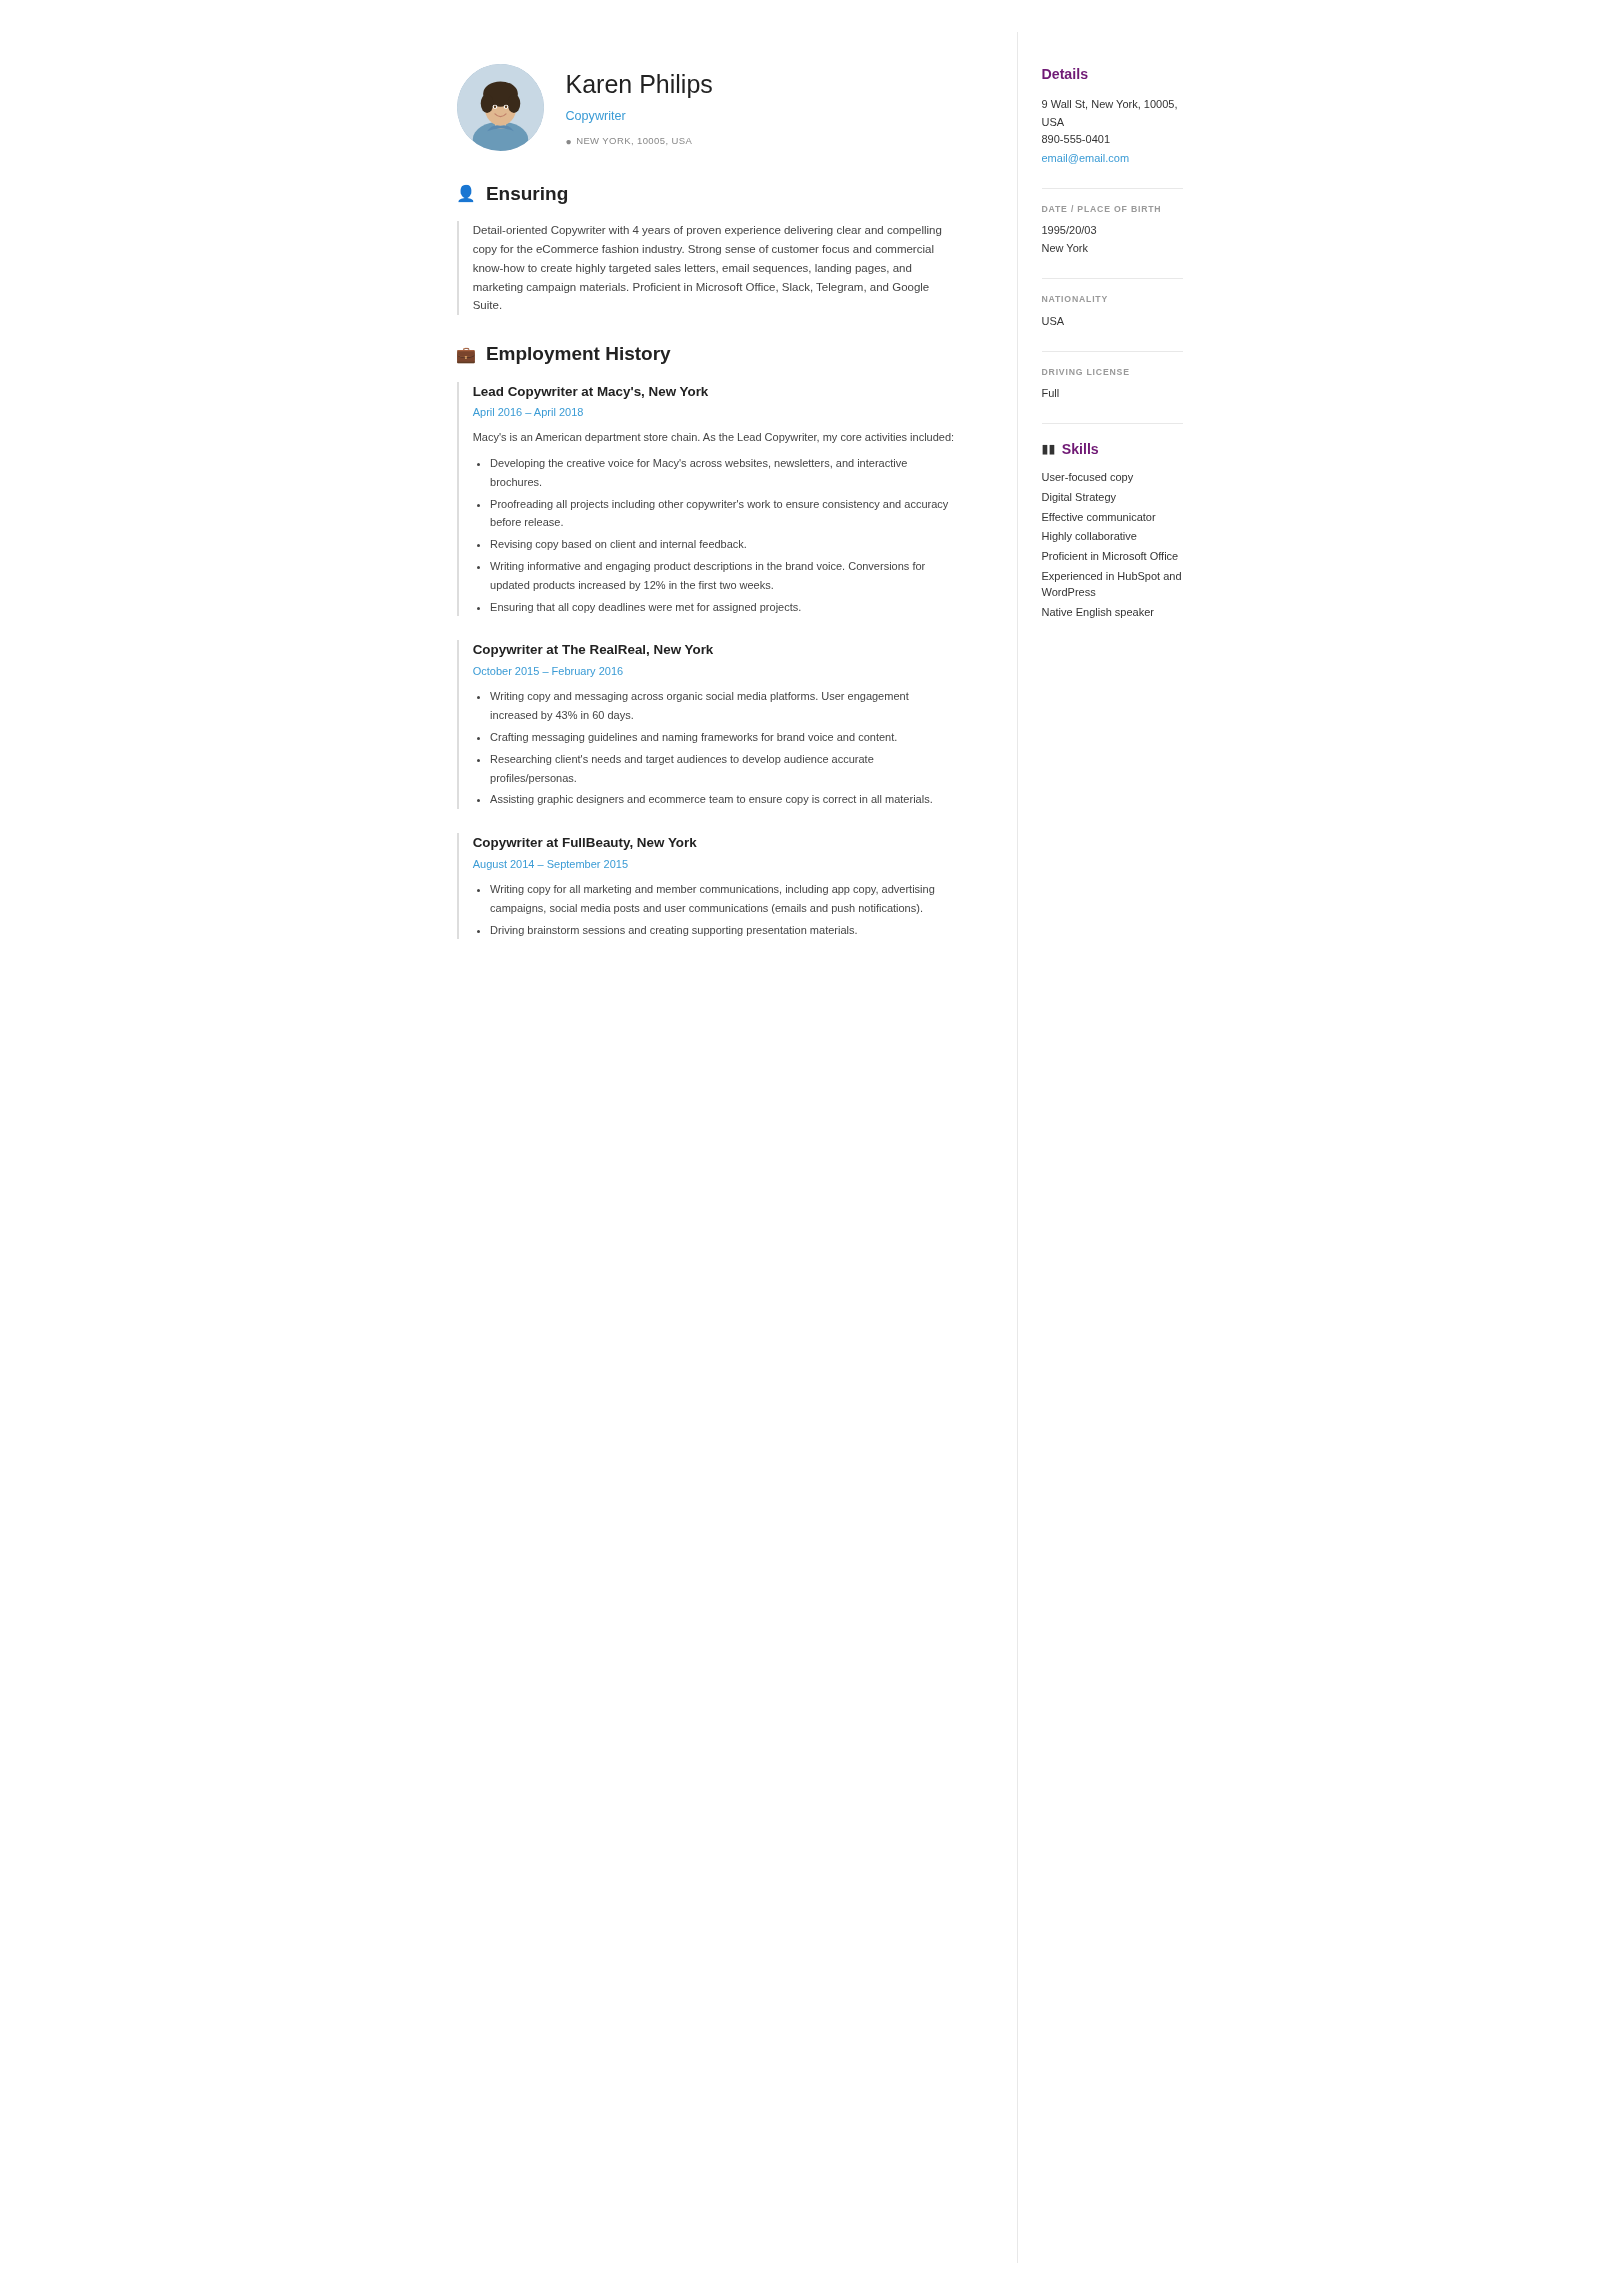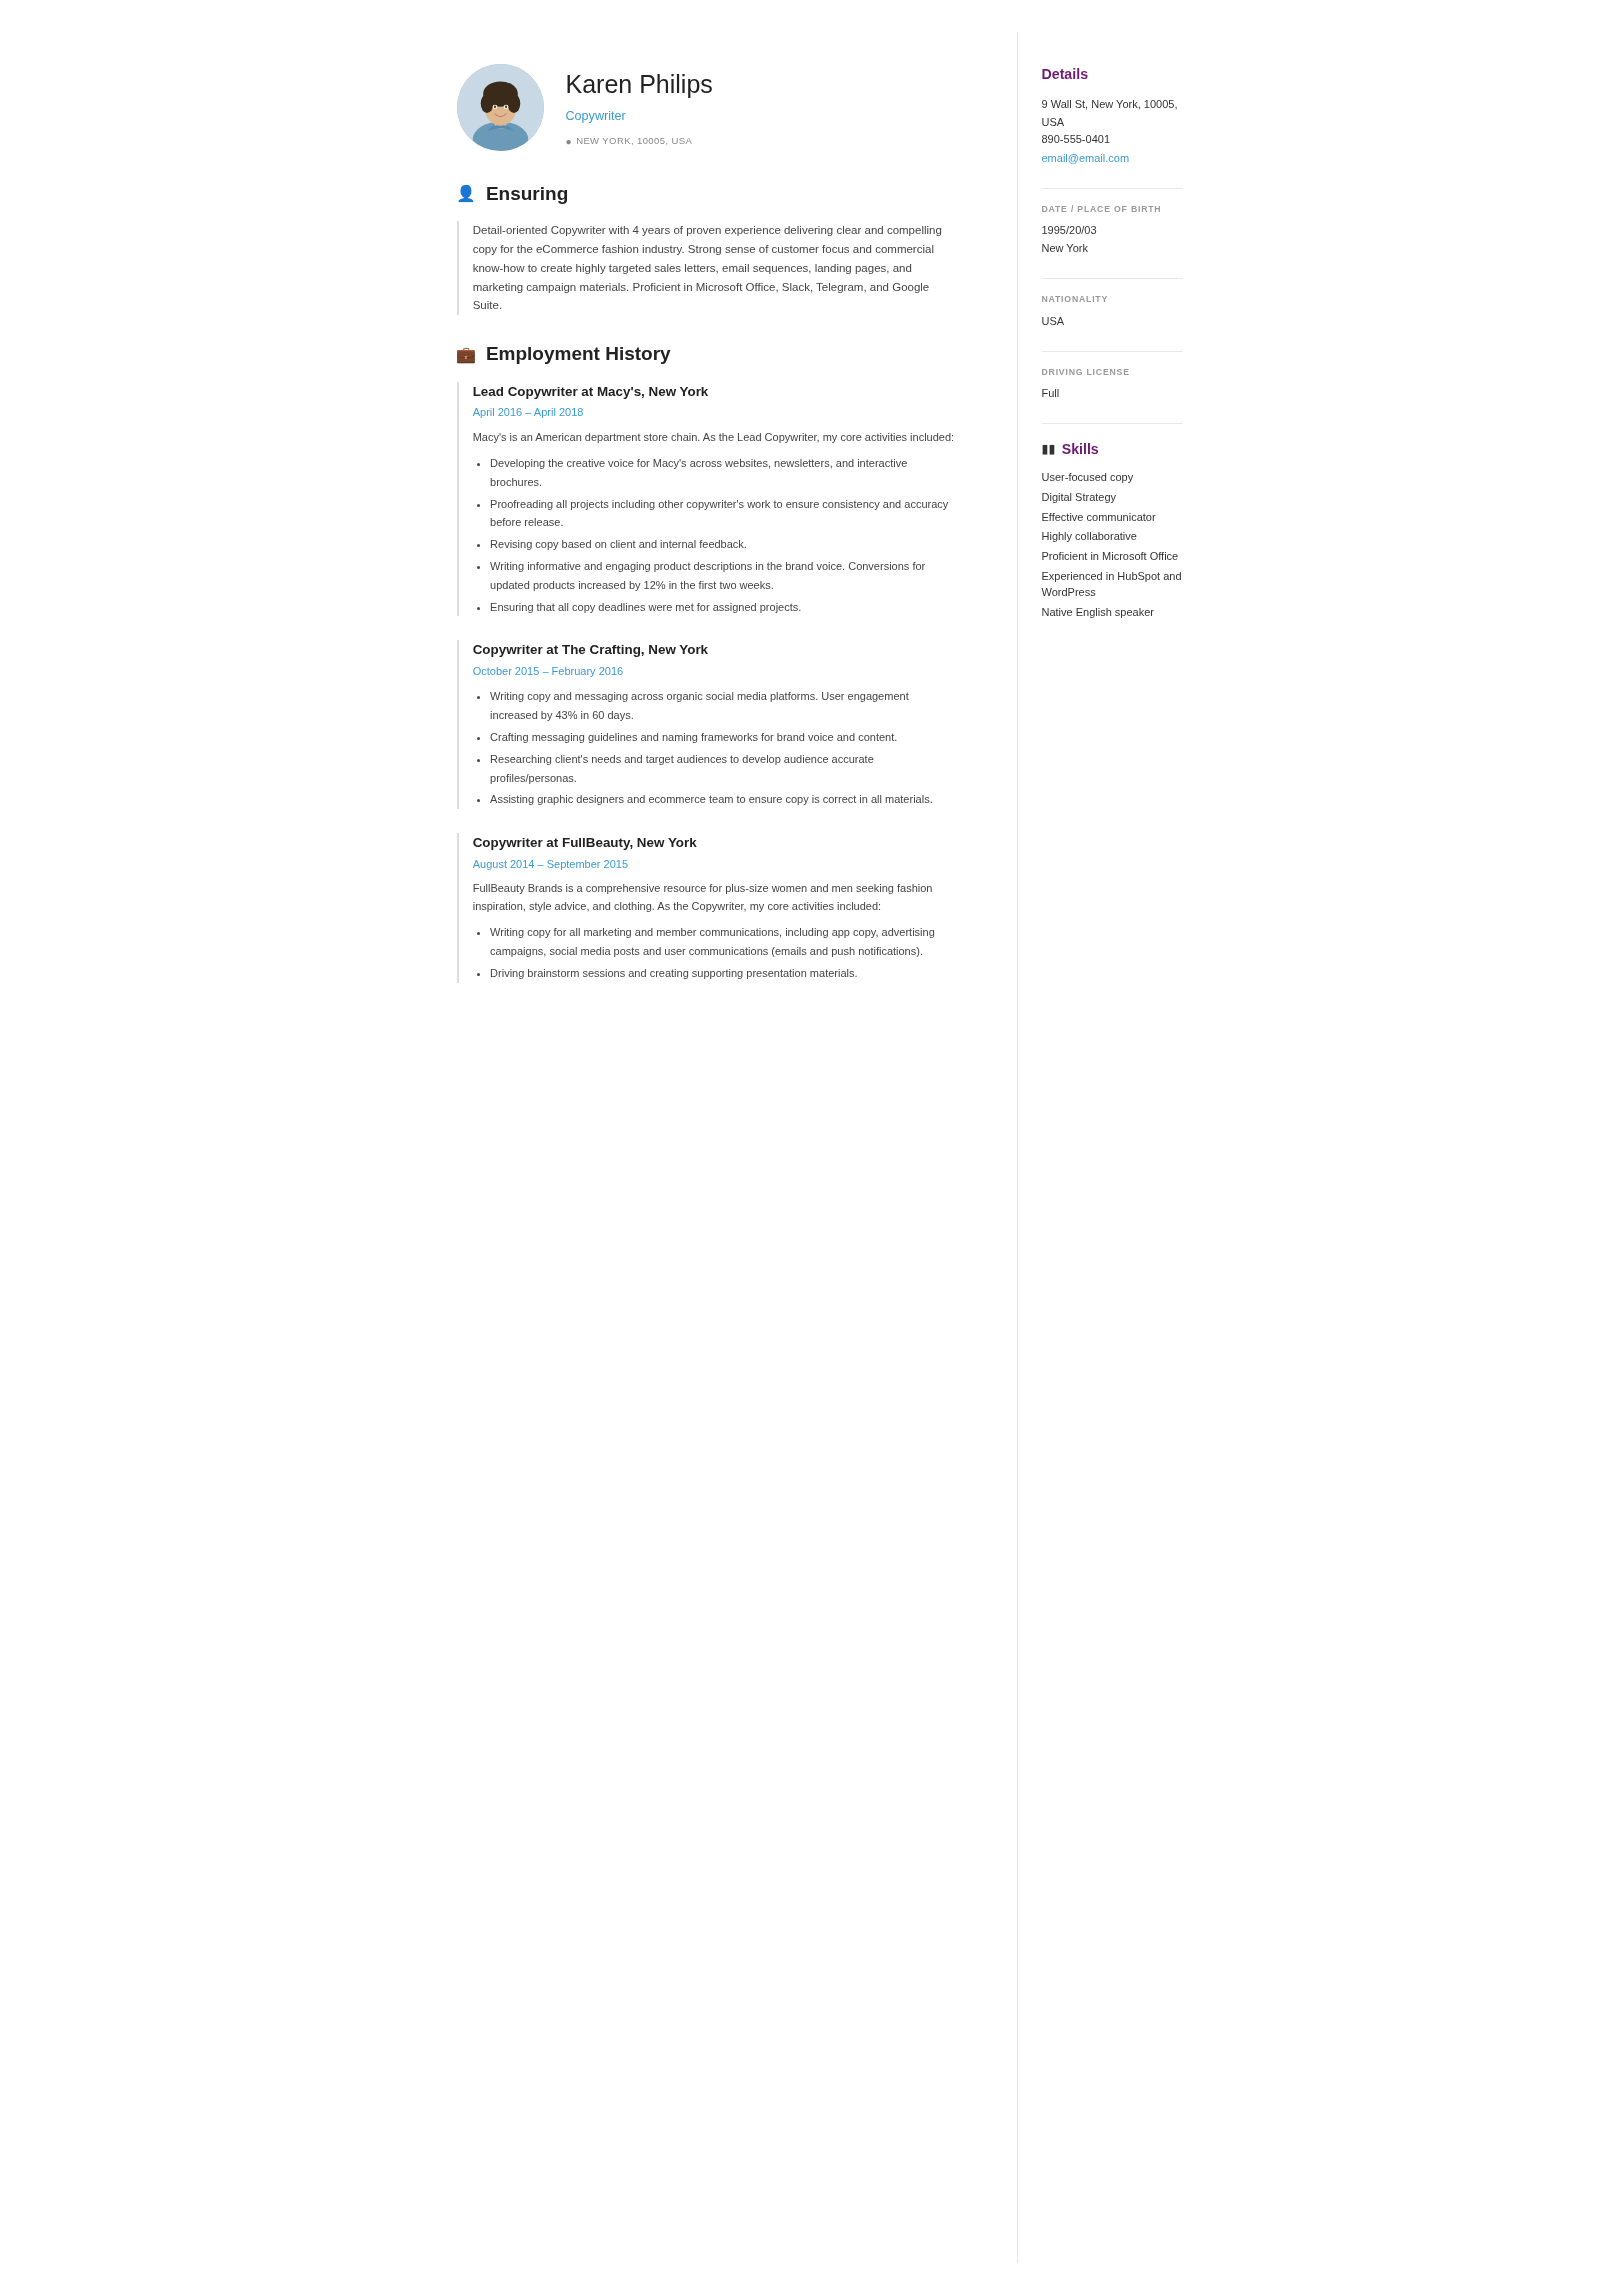--- a/index.html
+++ b/index.html
@@ -260,34 +260,33 @@
         <ul class="job-bullets">
           <li>Developing the creative voice for Macy's across websites, newsletters, and interactive brochures.</li>
           <li>Proofreading all projects including other copywriter's work to ensure consistency and accuracy before release.</li>
           <li>Revising copy based on client and internal feedback.</li>
           <li>Writing informative and engaging product descriptions in the brand voice. Conversions for updated products increased by 12% in the first two weeks.</li>
           <li>Ensuring that all copy deadlines were met for assigned projects.</li>
         </ul>
       </div>
 
       <div class="job-block">
-        <div class="job-title">Copywriter at The Crafting, New York</div>
+        <div class="job-title">Copywriter at The RealReal, New York</div>
         <div class="job-dates">October 2015  –  February 2016</div>
         <ul class="job-bullets">
           <li>Writing copy and messaging across organic social media platforms. User engagement increased by 43% in 60 days.</li>
           <li>Crafting messaging guidelines and naming frameworks for brand voice and content.</li>
           <li>Researching client's needs and target audiences to develop audience accurate profiles/personas.</li>
           <li>Assisting graphic designers and ecommerce team to ensure copy is correct in all materials.</li>
         </ul>
       </div>
 
       <div class="job-block">
         <div class="job-title">Copywriter at FullBeauty, New York</div>
         <div class="job-dates">August 2014  –  September 2015</div>
-        <div class="job-description">FullBeauty Brands is a comprehensive resource for plus-size women and men seeking fashion inspiration, style advice, and clothing. As the Copywriter, my core activities included:</div>
         <ul class="job-bullets">
           <li>Writing copy for all marketing and member communications, including app copy, advertising campaigns, social media posts and user communications (emails and push notifications).</li>
           <li>Driving brainstorm sessions and creating supporting presentation materials.</li>
         </ul>
       </div>
 
     </div>
   </div>
 
   <div class="sidebar">

